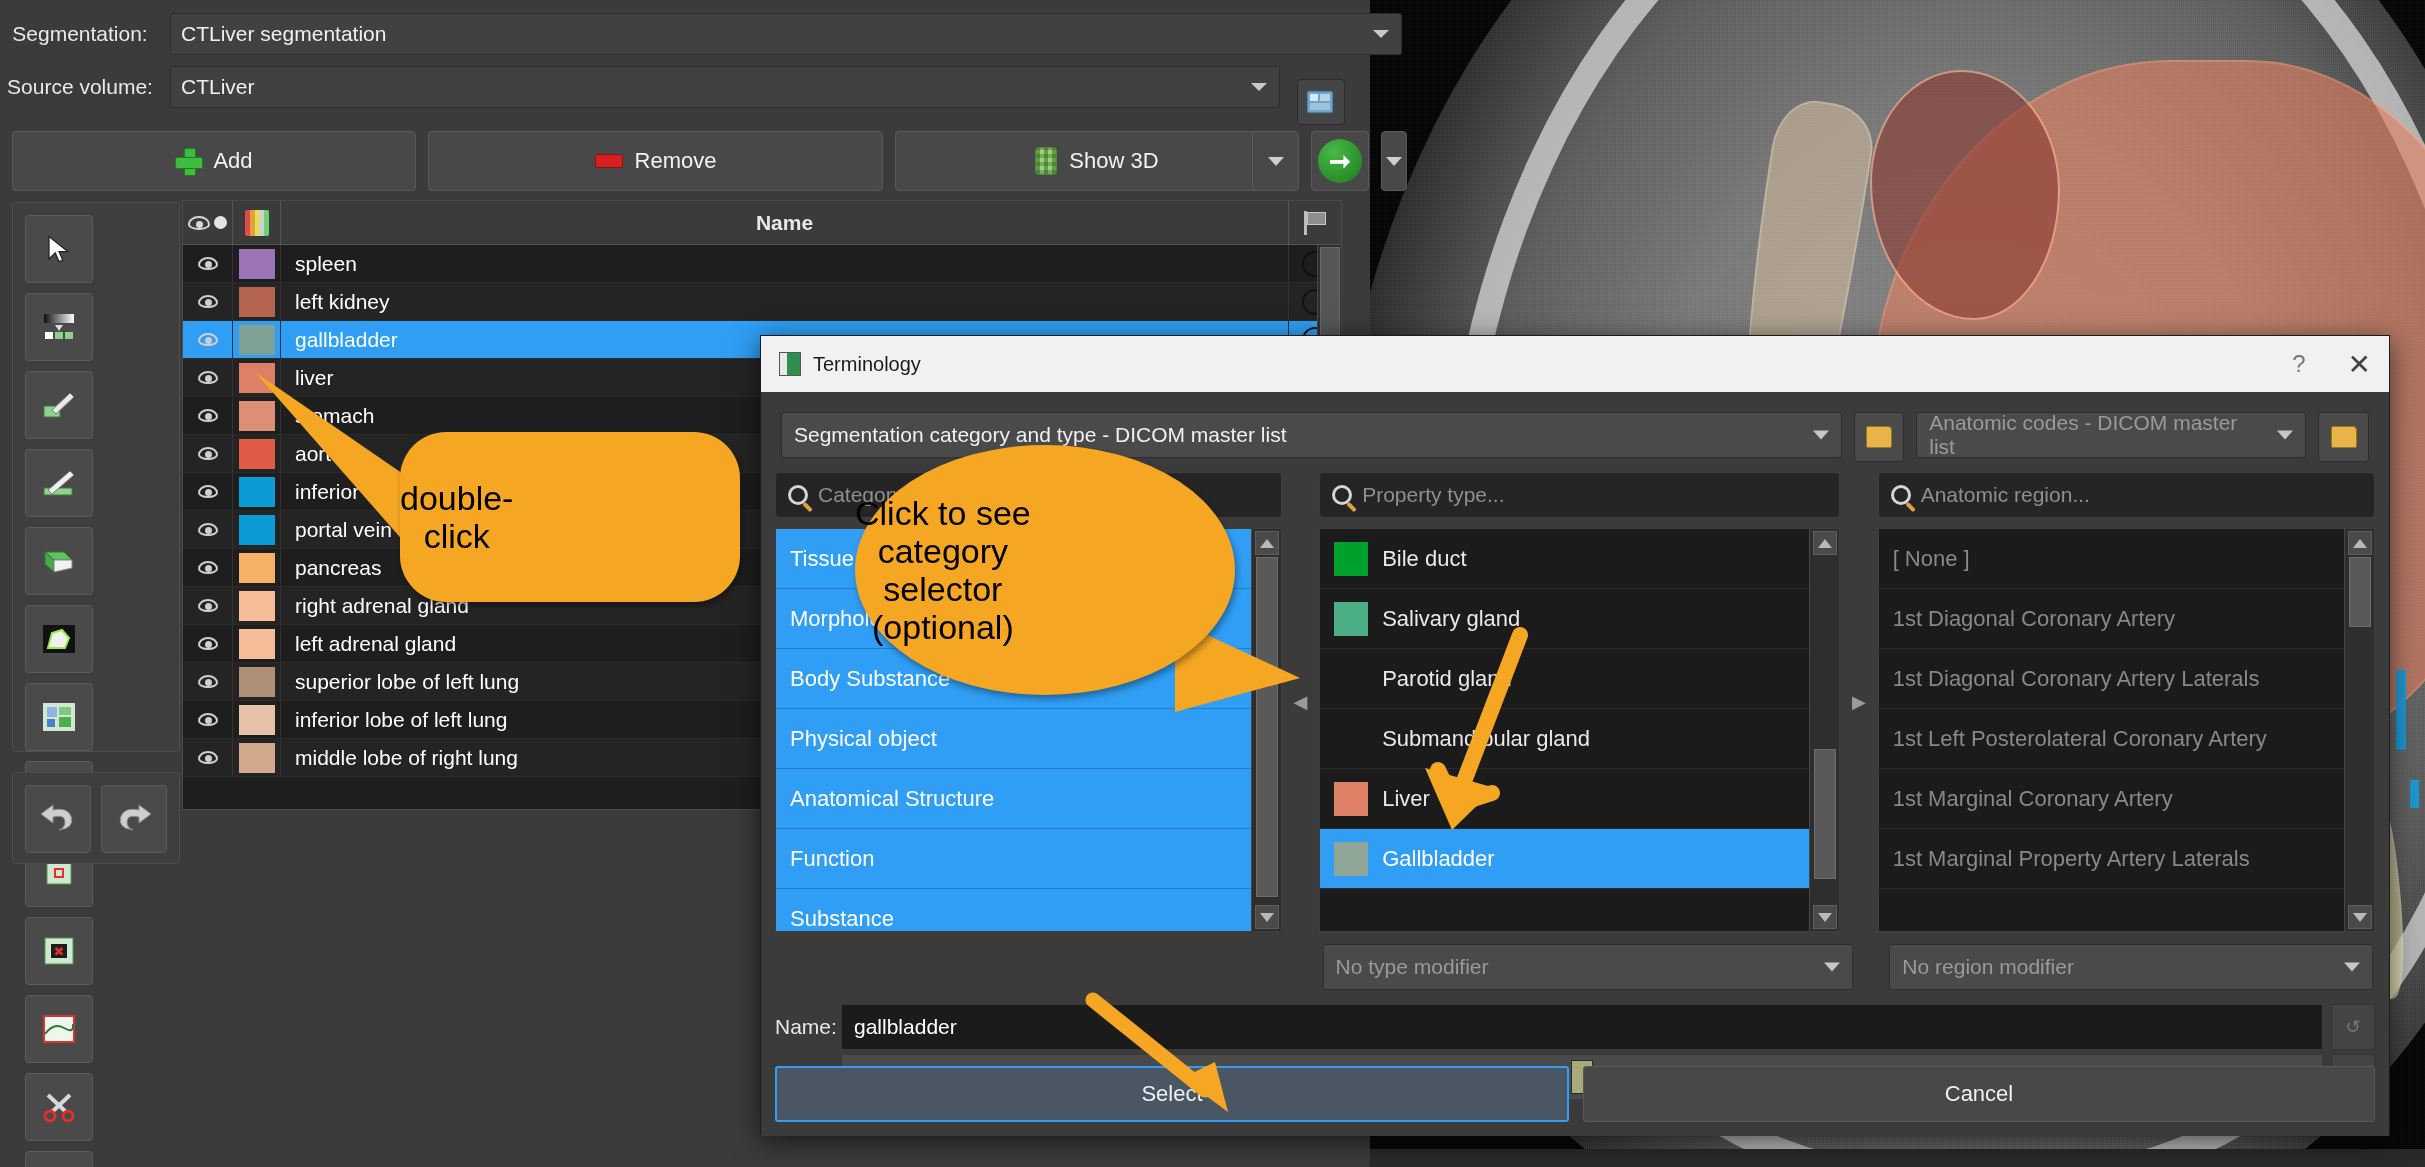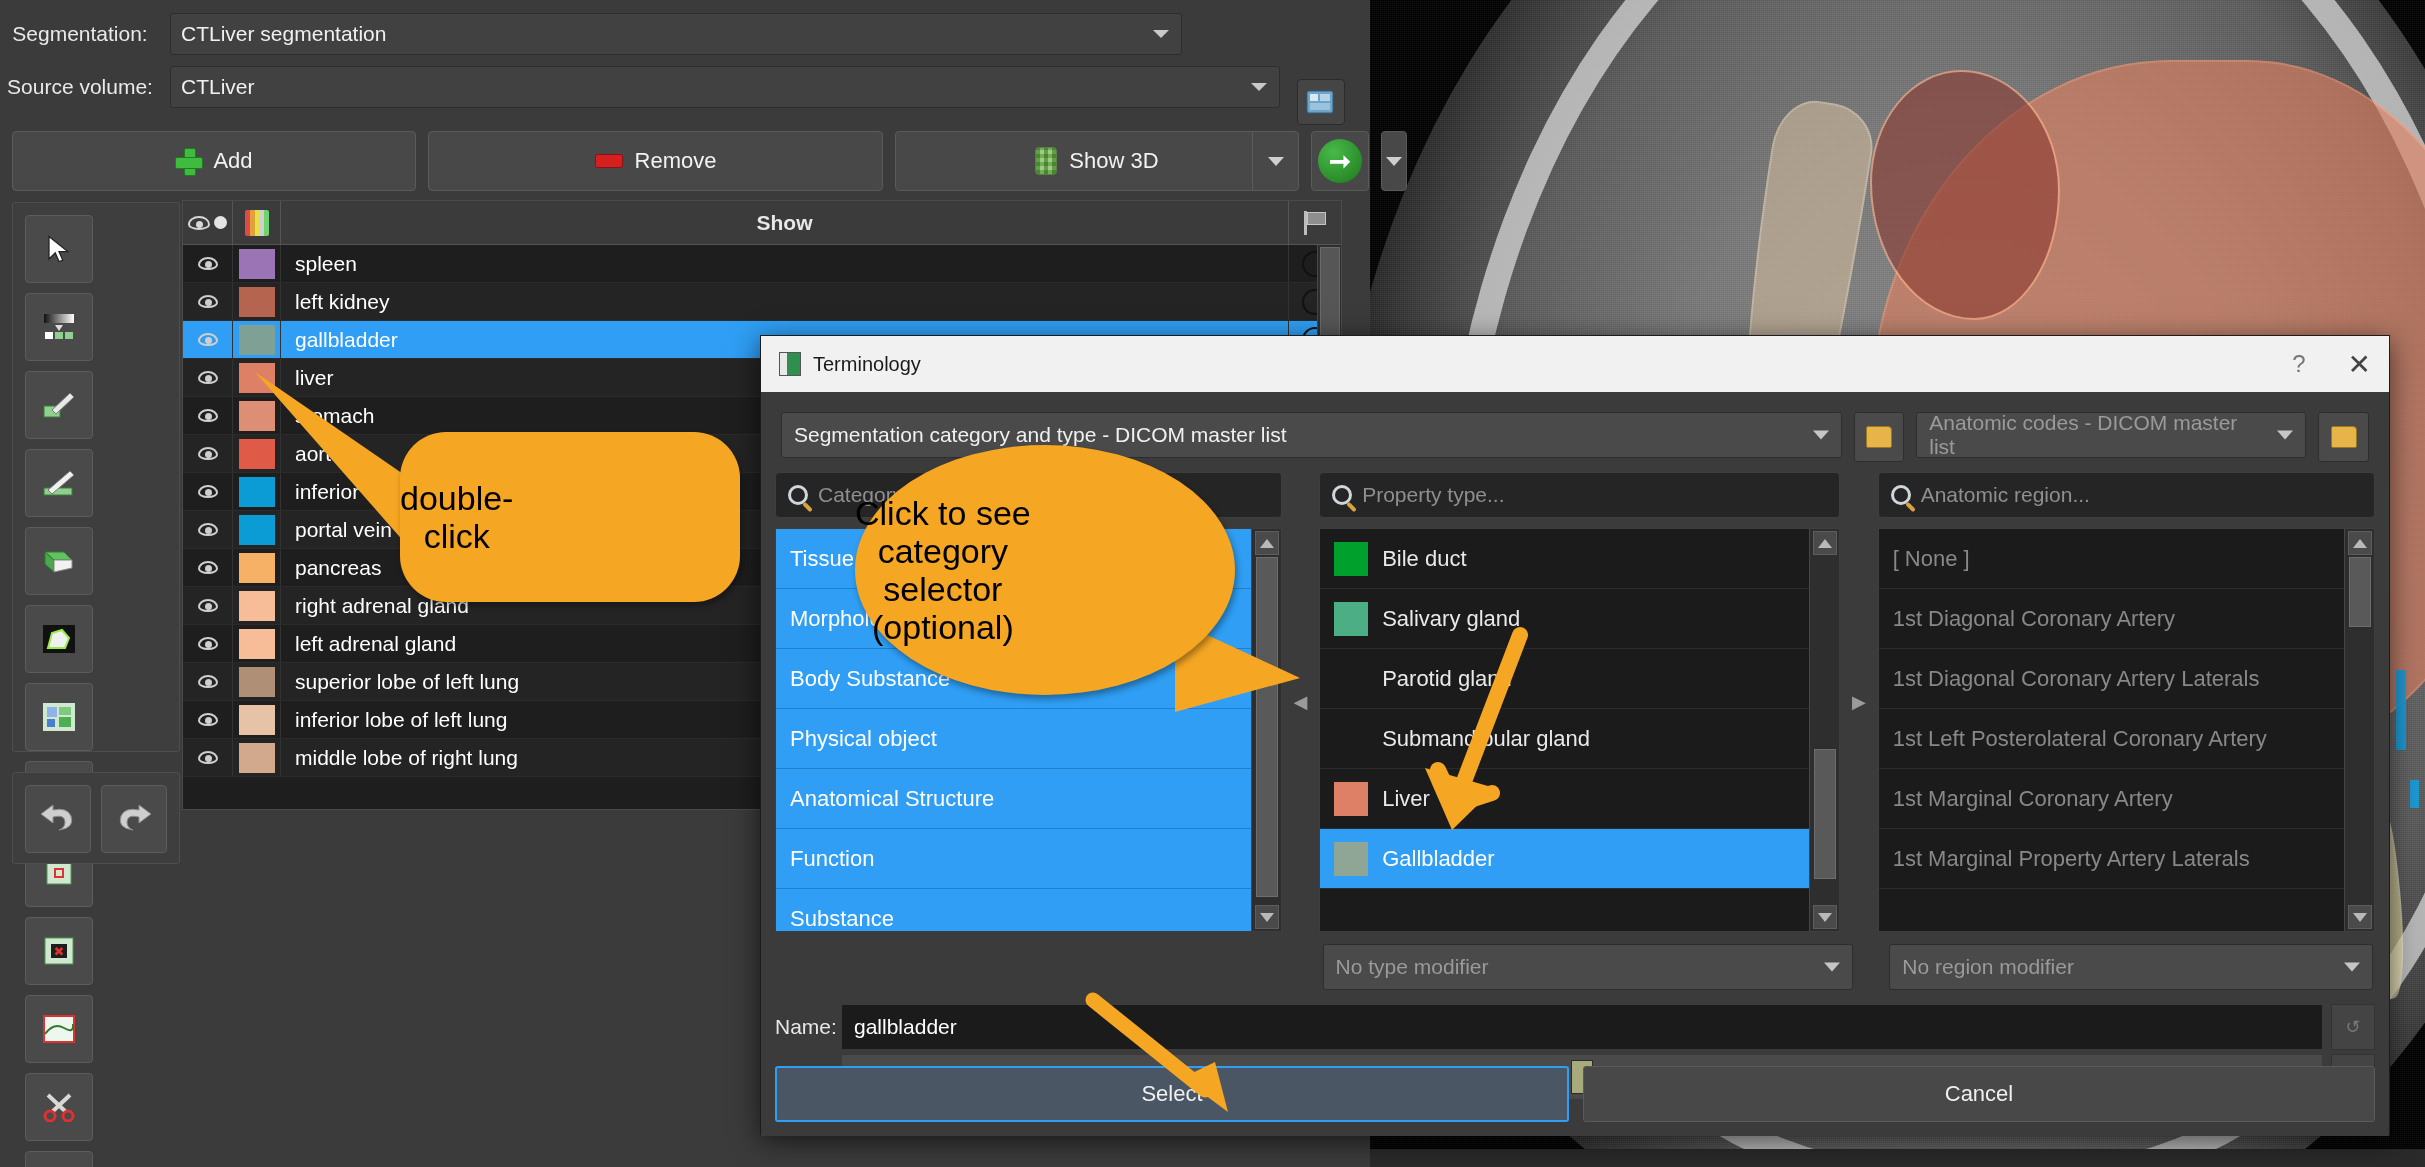--- a/index.html
+++ b/index.html
@@ -55,21 +55,21 @@
   .form-label{ width:170px; text-align:center; padding-right:10px; color:#e9e9e9; font-size:21px; }
   .combo{ height:42px; background:#414141; border:1px solid #2d2d2d; border-radius:3px;
           display:flex; align-items:center; padding:0 6px 0 10px; color:#f0f0f0; font-size:21px;
           position:relative; }
   .combo .arrow{ position:absolute; right:12px; top:50%; transform:translateY(-50%);
                  width:0;height:0;border-left:8px solid transparent;border-right:8px solid transparent;
                  border-top:8px solid #c9c9c9; }
 
   .row-seg{ top:13px; }
   .row-src{ top:66px; }
-  .combo-seg{ width:1012px; }
+  .combo-seg{ width:1232px; }
   .combo-src{ width:1110px; }
 
   .volbtn{ position:absolute; left:1297px; top:79px; width:48px; height:46px;
            background:#454545; border:1px solid #2b2b2b; border-radius:4px;
            display:flex; align-items:center; justify-content:center; }
 
   .btnbar{ position:absolute; left:12px; top:131px; display:flex; gap:12px; align-items:center;}
   .bigbtn{ height:60px; background:#484848; border:1px solid #5a5a5a; border-radius:4px;
            display:flex; align-items:center; justify-content:center; gap:12px;
            color:#f2f2f2; font-size:22px; }
@@ -430,21 +430,21 @@
 
     <div class="segtable">
       <div class="seghead">
         <div class="hc-eye">
           <span class="eye-ico"></span>
           <span class="dot-ico"></span>
         </div>
         <div class="hc-col">
           <span class="palette-ico"></span>
         </div>
-        <div class="hc-name">Show</div>
+        <div class="hc-name">Name</div>
         <div class="hc-flag">
           <span class="flag-ico"></span>
         </div>
       </div>
       <div class="segrows" id="segrows">
           <div class="segrow">
             <div class="sr-eye">
               <span class="eye-small"></span>
             </div>
             <div class="sr-color">

